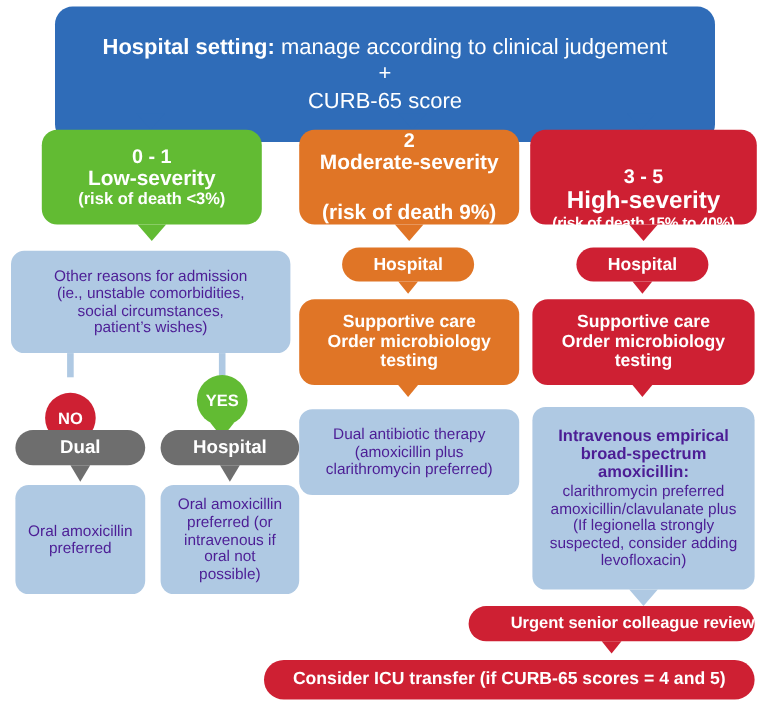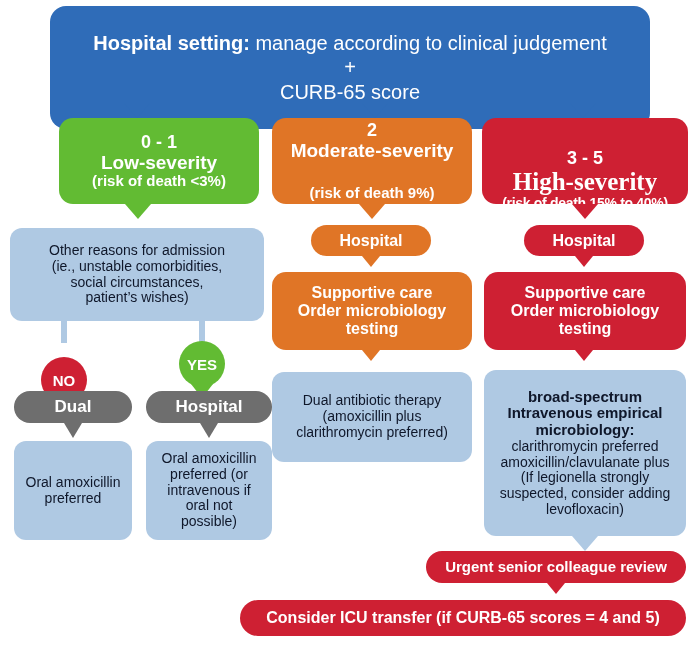--- a/index.html
+++ b/index.html
@@ -31,21 +31,21 @@
     line-height: 1.12;
   }
   .node .ln { display: block; }
 
   
   .fill-blue      { background: #2f6cb8; color: #ffffff; }
   .fill-green     { background: #62bb33; color: #ffffff; }
   .fill-orange    { background: #e07526; color: #ffffff; }
   .fill-red       { background: #ce2033; color: #ffffff; }
   .fill-gray      { background: #6e6e6e; color: #ffffff; }
-  .fill-lightblue { background: #afc9e3; color: #0f172a; }
+  .fill-lightblue { background: #afc9e3; color: #4c1d95; }
 
   .r14 { border-radius: 14px; }
   .r12 { border-radius: 12px; }
   .r16 { border-radius: 16px; }
   .pill { border-radius: 999px; }
 
   
   .tail {
     position: absolute;
     width: 0;
@@ -114,35 +114,35 @@
       <span class="b">Hospital setting:</span><span class="n"> manage according to clinical judgement</span>
     </div>
     <div class="ln n" style="margin-top:2px;">+</div>
     <div class="ln n" style="margin-top:2px;">CURB-65 score</div>
   </div>
 
   <div class="tail tail-blue" style="left:124px; top:103px;"></div>
   <div class="tail tail-blue" style="left:362px; top:103px;"></div>
   <div class="tail tail-blue" style="left:570px; top:103px;"></div>
 
-  <div class="node fill-green r14" style="left:38px; top:118px; width:200px; height:86px; font-size:16px; padding:4px 8px;margin-left:21px;">
+  <div class="node fill-green r14" style="left:38px; top:118px; width:200px; height:86px; font-size:16px; padding:4px 8px;">
     <div class="ln b" style="font-size:18px;">0 - 1</div>
     <div class="ln b" style="font-size:19px;">Low-severity</div>
     <div class="ln b" style="font-size:15px;">(risk of death &lt;3%)</div>
   </div>
 
   <div class="node fill-orange r14" style="left:272px; top:118px; width:200px; height:86px; font-size:16px; padding:4px 6px;">
     <div class="ln b" style="font-size:18px;">2</div>
     <div class="ln b" style="font-size:19px;">Moderate-severity</div>
-    <div class="ln b" style="font-size:15px;margin-top:24px;">(risk of death 9%)</div>
+    <div class="ln b" style="font-size:19px;margin-top:24px;">(risk of death 9%)</div>
   </div>
 
   <div class="node fill-red r14" style="left:482px; top:118px; width:206px; height:86px; font-size:16px; padding:4px 4px;">
     <div class="ln b" style="font-size:18px;margin-top:38px;">3 - 5</div>
-    <div class="ln b" style="font-size:25px;font-family:Liberation Serif, serif;">High-severity</div>
+    <div class="ln b" style="font-size:22px;">High-severity</div>
     <div class="ln b" style="font-size:14px; letter-spacing:-0.3px;">(risk of death 15% to 40%)</div>
   </div>
 
   <div class="tail tail-green" style="left:125px; top:204px;"></div>
   <div class="tail tail-orange" style="left:359px; top:204px;"></div>
   <div class="tail tail-red" style="left:572px; top:204px;"></div>
 
   <div class="node fill-lightblue r12" style="left:10px; top:228px; width:254px; height:93px; font-size:14px; padding:4px 8px;">
     <div class="ln">Other reasons for admission</div>
     <div class="ln">(ie., unstable comorbidities,</div>
@@ -188,51 +188,51 @@
   </div>
   <div class="tail tail-sm tail-orange" style="left:362px; top:256px;"></div>
 
   <div class="node fill-orange r14" style="left:272px; top:272px; width:200px; height:78px; font-size:16px; padding:4px 6px;">
     <div class="ln b">Supportive care</div>
     <div class="ln b">Order microbiology</div>
     <div class="ln b">testing</div>
   </div>
   <div class="tail tail-sm tail-orange" style="left:362px; top:350px;"></div>
 
-  <div class="node fill-lightblue r12" style="left:272px; top:372px; width:200px; height:90px; font-size:14px; padding:4px 6px;">
+  <div class="node fill-lightblue r12" style="left:272px; top:372px; width:200px; height:78px; font-size:14px; padding:4px 6px;">
     <div class="ln">Dual antibiotic therapy</div>
     <div class="ln">(amoxicillin plus</div>
     <div class="ln">clarithromycin preferred)</div>
   </div>
 
   <div class="node fill-red pill" style="left:524px; top:225px; width:120px; height:31px; font-size:16px;">
     <span class="b">Hospital</span>
   </div>
   <div class="tail tail-sm tail-red" style="left:575px; top:256px;"></div>
 
   <div class="node fill-red r14" style="left:484px; top:272px; width:202px; height:78px; font-size:16px; padding:4px 6px;">
     <div class="ln b">Supportive care</div>
     <div class="ln b">Order microbiology</div>
     <div class="ln b">testing</div>
   </div>
   <div class="tail tail-sm tail-red" style="left:575px; top:350px;"></div>
 
   <div class="node fill-lightblue r12" style="left:484px; top:370px; width:202px; height:166px; font-size:14px; padding:4px 4px;">
+    <div class="ln b" style="font-size:15px;">Intravenous empirical</div>
     <div class="ln b" style="font-size:15px;">broad-spectrum</div>
-    <div class="ln b" style="font-size:15px;">Intravenous empirical</div>
-    <div class="ln b" style="font-size:15px;">microbiology:</div>
+    <div class="ln b" style="font-size:15px;">amoxicillin:</div>
     <div class="ln">clarithromycin preferred</div>
     <div class="ln">amoxicillin/clavulanate plus</div>
     <div class="ln">(If legionella strongly</div>
     <div class="ln">suspected, consider adding</div>
     <div class="ln">levofloxacin)</div>
   </div>
   <div class="tail tail-lightblue" style="left:572px; top:536px;"></div>
 
-  <div class="node fill-red pill" style="left:426px; top:551px; width:260px; height:32px; font-size:15px;">
+  <div class="node fill-red pill" style="left:426px; top:551px; width:260px; height:32px; font-size:15px;align-items:flex-end;">
     <span class="b">Urgent senior colleague review</span>
   </div>
   <div class="tail tail-sm tail-red" style="left:547px; top:583px;"></div>
 
   <div class="node fill-red pill" style="left:240px; top:600px; width:446px; height:36px; font-size:16px;">
     <span class="b">Consider ICU  transfer  (if CURB-65 scores = 4 and 5)</span>
   </div>
 
 </div>
 

